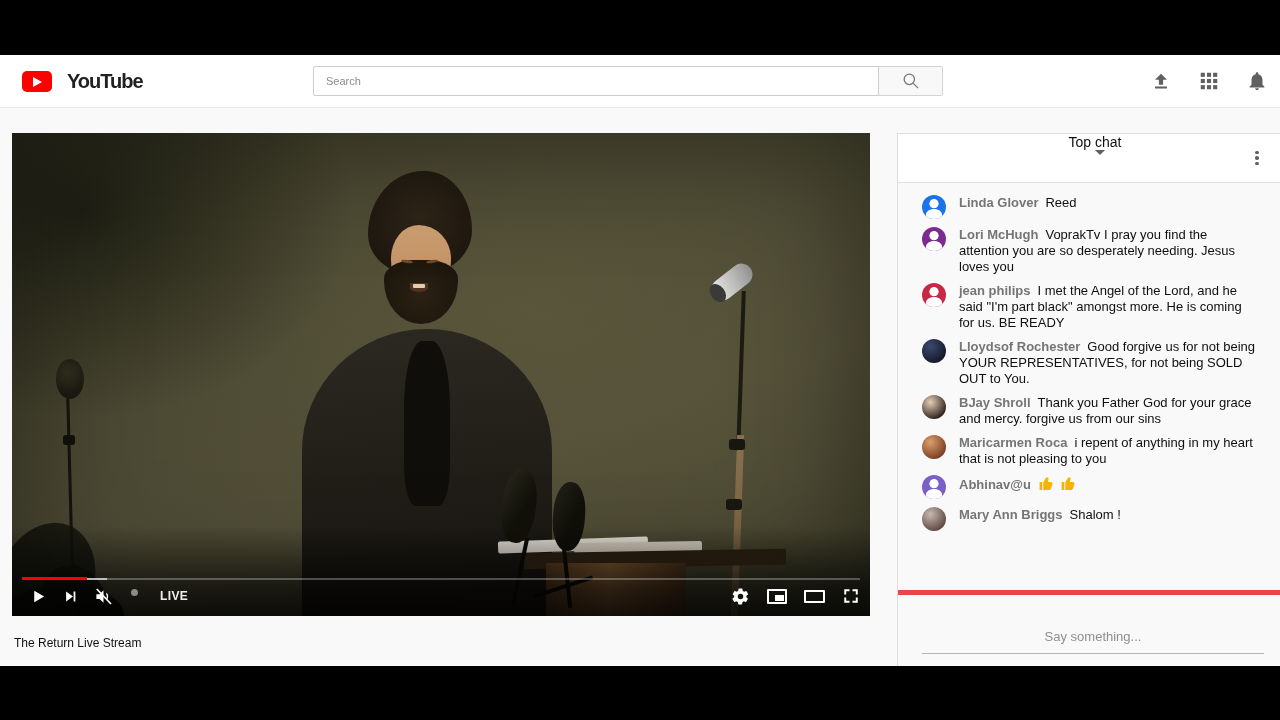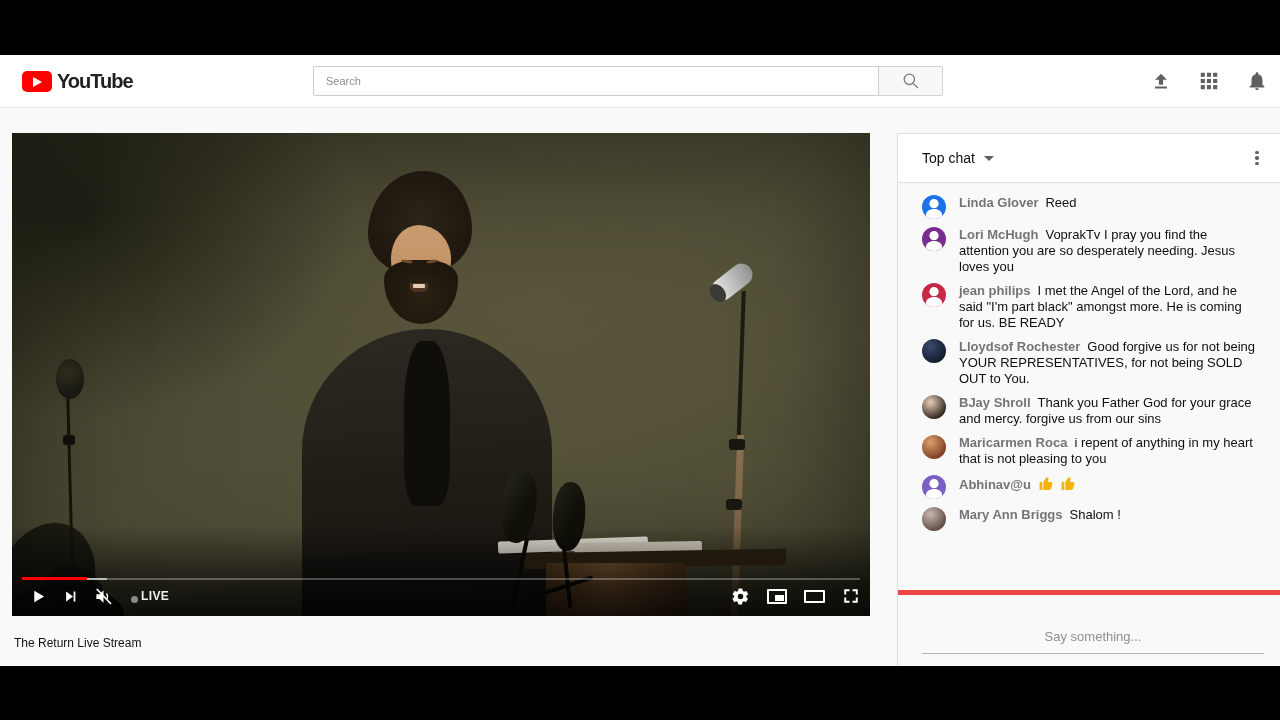--- a/index.html
+++ b/index.html
@@ -7,21 +7,21 @@
          font-family:"Liberation Sans",sans-serif;-webkit-font-smoothing:antialiased;}
   .bar{position:absolute;left:0;width:1280px;background:#000;z-index:50;}
   .bar-top{top:0;height:55px;}
   .bar-bottom{top:666px;height:54px;}
 
   
   .app{position:absolute;top:55px;left:0;width:1280px;height:611px;background:#f9f9f9;overflow:hidden;}
 
   
   .masthead{position:relative;height:52px;background:#fff;border-bottom:1px solid #e8e8e8;}
-  .logo{position:absolute;left:22px;top:15px;display:flex;align-items:center;gap:5px;cursor:pointer;}
+  .logo{position:absolute;left:22px;top:15px;display:flex;align-items:center;gap:15px;cursor:pointer;}
   .logo-mark{width:30px;height:21px;background:#ff0000;border-radius:5px;position:relative;}
   .logo-mark::after{content:"";position:absolute;left:11px;top:5.5px;border-left:9px solid #fff;
     border-top:5px solid transparent;border-bottom:5px solid transparent;}
   .logo-text{font-size:20px;font-weight:bold;letter-spacing:-1px;color:#212121;}
   .search-area{position:absolute;left:313px;top:11px;display:flex;}
   .search-input{width:566px;height:30px;box-sizing:border-box;border:1px solid #ccc;border-radius:2px 0 0 2px;
     padding:0 12px;font-size:11px;color:#111;font-family:"Liberation Sans",sans-serif;background:#fff;outline:none;}
   .search-input::placeholder{color:#8c8c8c;}
   .search-btn{width:64px;height:30px;box-sizing:border-box;border:1px solid #d3d3d3;border-left:none;
     background:#f8f8f8;border-radius:0 2px 2px 0;display:flex;align-items:center;justify-content:center;cursor:pointer;}
@@ -87,36 +87,36 @@
   
   .ctrl-shade{position:absolute;left:0;right:0;bottom:0;height:90px;
     background:linear-gradient(rgba(0,0,0,0) 0%,rgba(0,0,0,.62) 70%,rgba(0,0,0,.78) 100%);}
   .progress{position:absolute;left:10px;right:10px;bottom:36px;height:3px;cursor:pointer;}
   .progress .track{position:absolute;left:0;right:0;top:1px;height:2px;background:rgba(255,255,255,.28);}
   .progress .buffer{position:absolute;left:0;top:1px;width:85px;height:2px;background:rgba(255,255,255,.6);}
   .progress .fill{position:absolute;left:0;top:0;width:65px;height:3px;background:#f00;}
   .controls-left{position:absolute;left:18px;bottom:7px;height:26px;display:flex;align-items:center;gap:16px;}
   .controls-right{position:absolute;right:10px;bottom:7px;height:26px;display:flex;align-items:center;gap:17px;}
   .pbtn{display:flex;align-items:center;justify-content:center;cursor:pointer;}
-  .live-wrap{display:flex;align-items:flex-end;gap:3px;margin-left:2px;}
+  .live-wrap{display:flex;align-items:flex-start;gap:22px;margin-left:2px;}
   .live-dot{width:7px;height:7px;border-radius:50%;background:#8a8a8a;}
   .live-text{color:#eee;font-size:12px;font-weight:bold;letter-spacing:.4px;}
   .rect-btn{box-sizing:border-box;border:2px solid #fff;border-radius:1px;position:relative;cursor:pointer;}
   .mini-btn{width:20px;height:15px;}
   .mini-btn::after{content:"";position:absolute;right:1px;bottom:1px;width:9px;height:6px;background:#fff;}
   .theater-btn{width:21px;height:13px;}
 
   
   .video-title{position:absolute;left:14px;top:528px;margin:0;font-size:12px;font-weight:400;color:#111;}
 
   
   .chat{position:absolute;left:897px;top:25px;width:383px;height:560px;box-sizing:border-box;
     background:#f9f9f9;border:1px solid #ddd;border-right:none;}
   .chat-header{height:48px;background:#fff;border-bottom:1px solid #e0e0e0;display:flex;align-items:center;
-    padding:0 12px 0 24px;position:relative;}
+    padding:0 12px 0 24px;position:relative;flex-direction:column;}
   .chat-header-label{font-size:14px;color:#0f0f0f;}
   .caret{width:0;height:0;border-left:5px solid transparent;border-right:5px solid transparent;
     border-top:5px solid #606060;margin-left:9px;cursor:pointer;}
   .kebab{position:absolute;right:14px;top:14px;width:18px;height:20px;display:flex;flex-direction:column;
     align-items:center;justify-content:center;gap:2px;cursor:pointer;}
   .kebab i{width:3.5px;height:3.5px;border-radius:50%;background:#606060;}
   .chat-messages{height:399px;padding-top:8px;overflow:hidden;}
   .chat-row{display:flex;align-items:flex-start;padding:4px 22px 4px 24px;gap:13px;}
   .avatar{width:24px;height:24px;border-radius:50%;flex-shrink:0;position:relative;overflow:hidden;cursor:pointer;}
   .av-default::after{content:"";position:absolute;inset:0;

